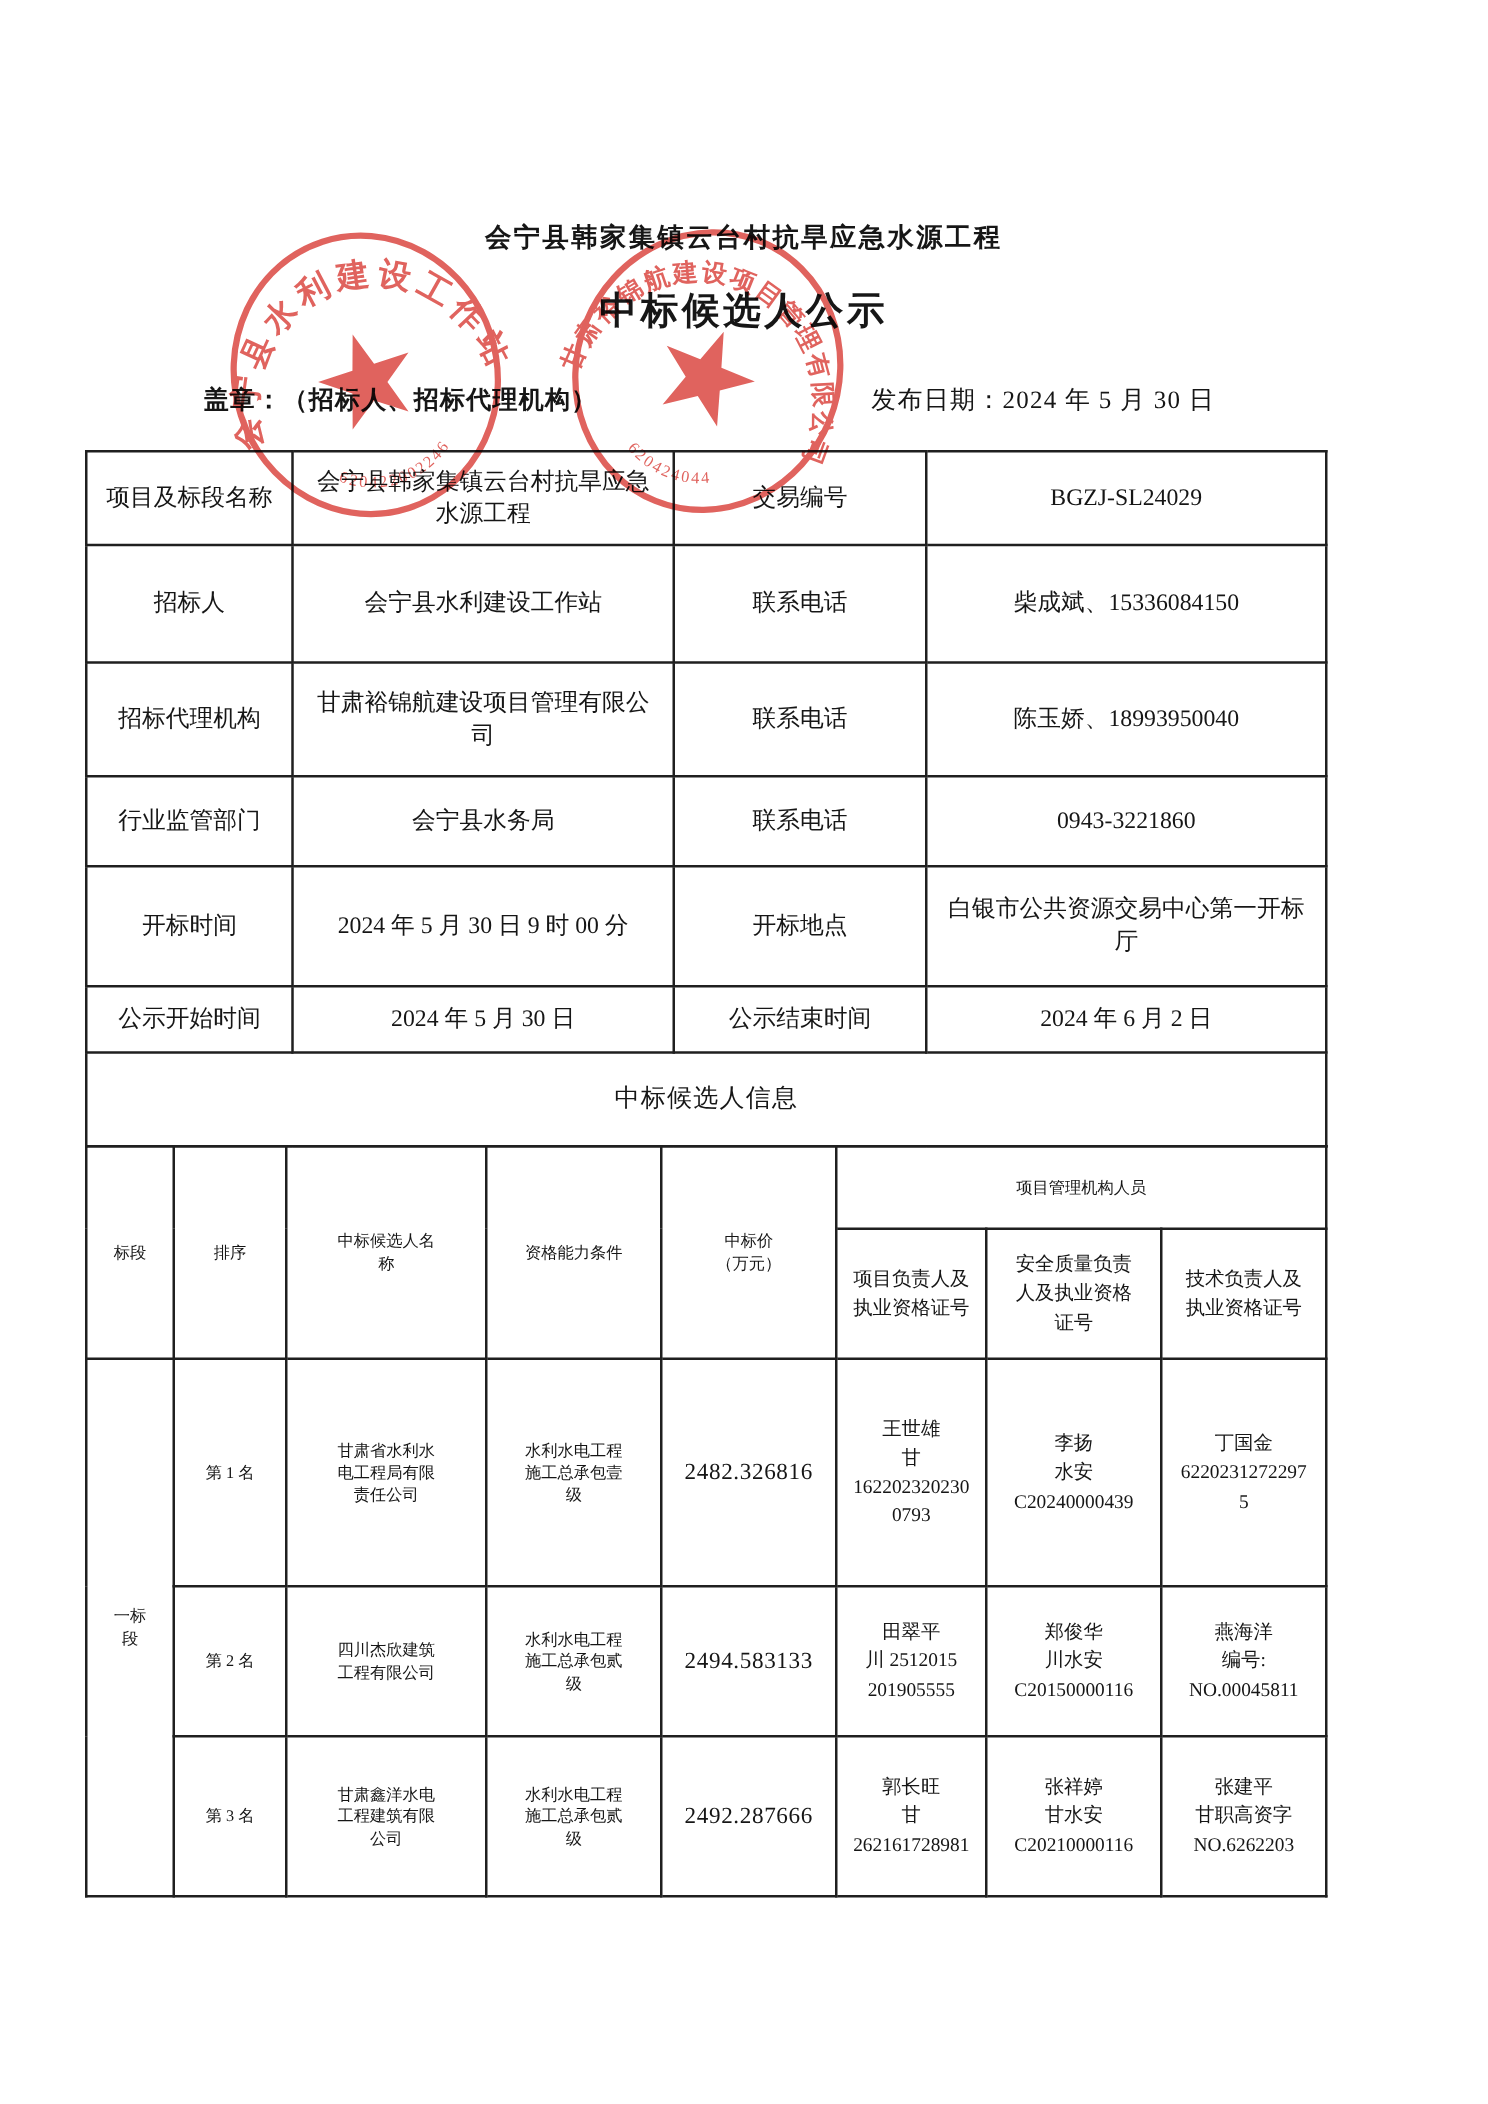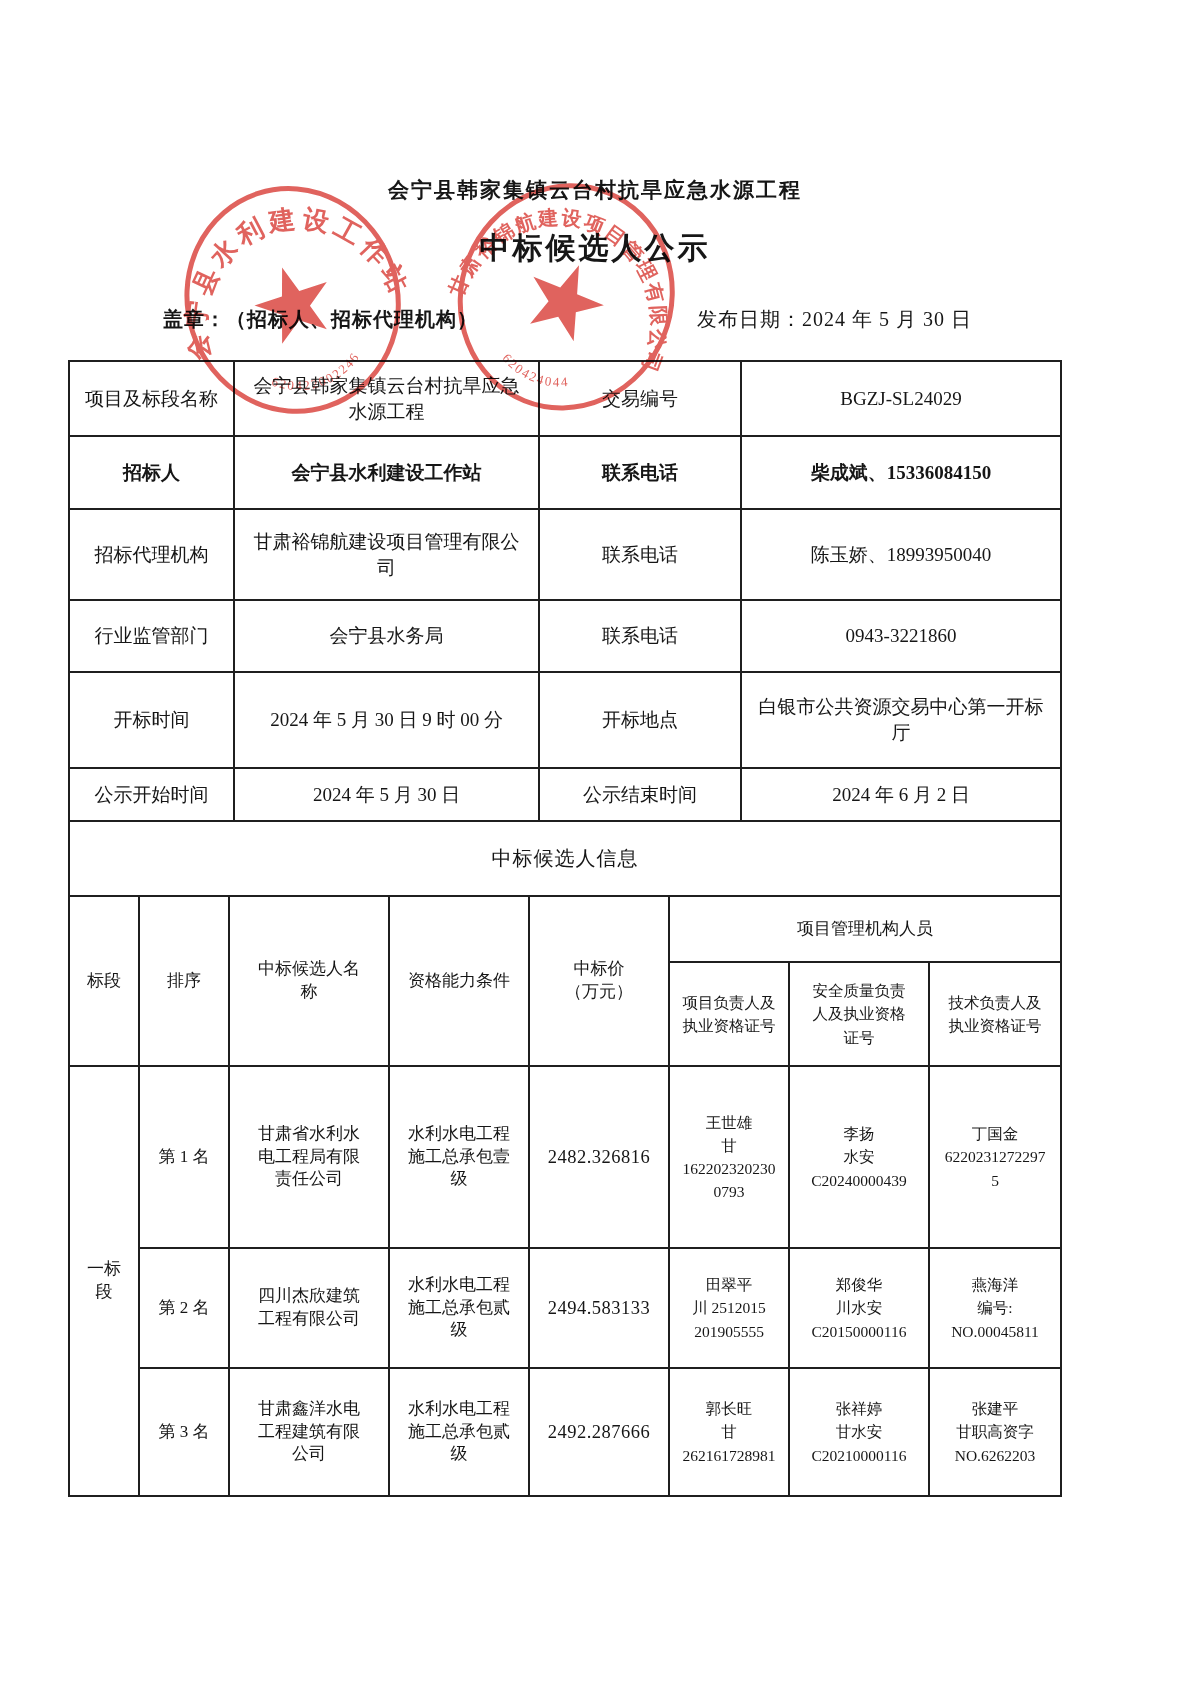--- a/index.html
+++ b/index.html
@@ -11,26 +11,26 @@
   .title-line1{font-size:21px;font-weight:bold;letter-spacing:2px;}
   .title-line2{font-size:30px;font-weight:bold;letter-spacing:3px;margin-top:24px;}
   .meta-row{position:absolute;top:306px;left:0;width:1190px;height:28px;z-index:2;font-size:20px;}
   .seal-label{position:absolute;left:163px;top:0;font-weight:bold;letter-spacing:1px;}
   .pub-date{position:absolute;right:218px;top:0;letter-spacing:1px;}
   .tables{position:absolute;left:68px;top:360px;width:992px;z-index:1;}
   table{border-collapse:collapse;table-layout:fixed;width:992px;}
   td{border:2px solid #1f1f1f;text-align:center;vertical-align:middle;padding:2px 6px;
      font-size:19px;line-height:1.35;overflow:hidden;}
   .pre{white-space:pre-line;}
-  .cand td{font-size:17px;}
+  .cand td{font-size:13px;}
   .cand .num{font-size:18.5px;letter-spacing:0.5px;}
   .cand .small{font-size:15.5px;line-height:1.5;}
   .section-header{font-size:20px;letter-spacing:1px;}
   
-  .ir0{height:75px;}.ir1{height:73px;font-weight:bold;}.ir2{height:91px;}.ir3{height:72px;}
+  .ir0{height:75px;}.ir1{height:94px;}.ir2{height:91px;}.ir3{height:72px;}
   .ir4{height:96px;}.ir5{height:53px;}.ir6{height:75px;}
   
   .hA{height:66px;}.hB{height:104px;}
   .dr0{height:182px;}.dr1{height:120px;}.dr2{height:128px;}
   
   .stamp{position:absolute;z-index:5;mix-blend-mode:multiply;opacity:0.82;}
   .stamp-left{left:177px;top:178px;transform:rotate(-18deg);}
   .stamp-right{left:452px;top:175px;transform:rotate(22deg);}
   .ring-text-l{font-size:26px;letter-spacing:5px;font-weight:bold;}
   .ring-text-r{font-size:20px;letter-spacing:2px;font-weight:bold;}

